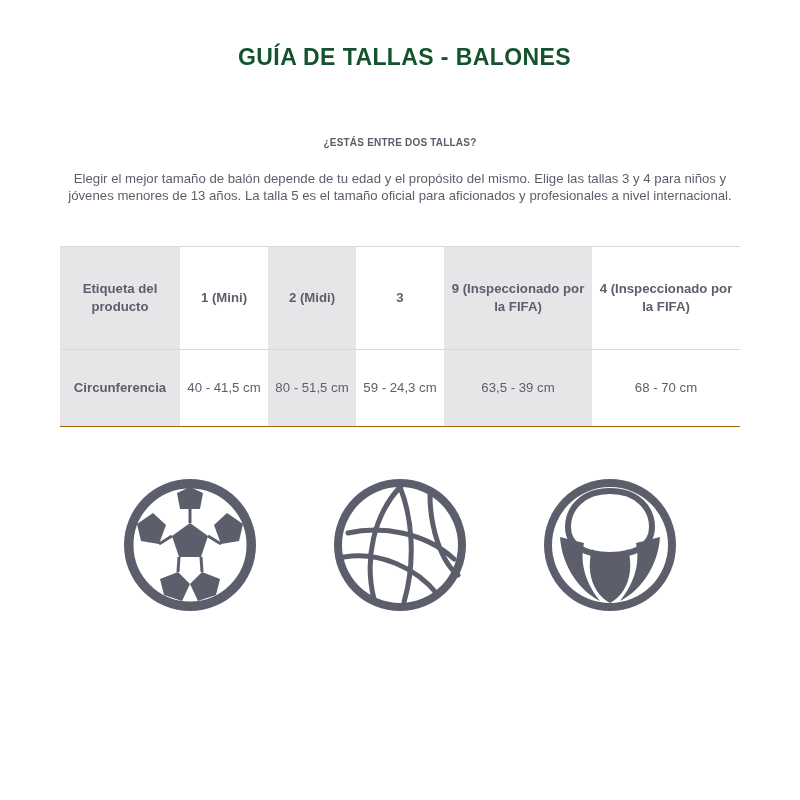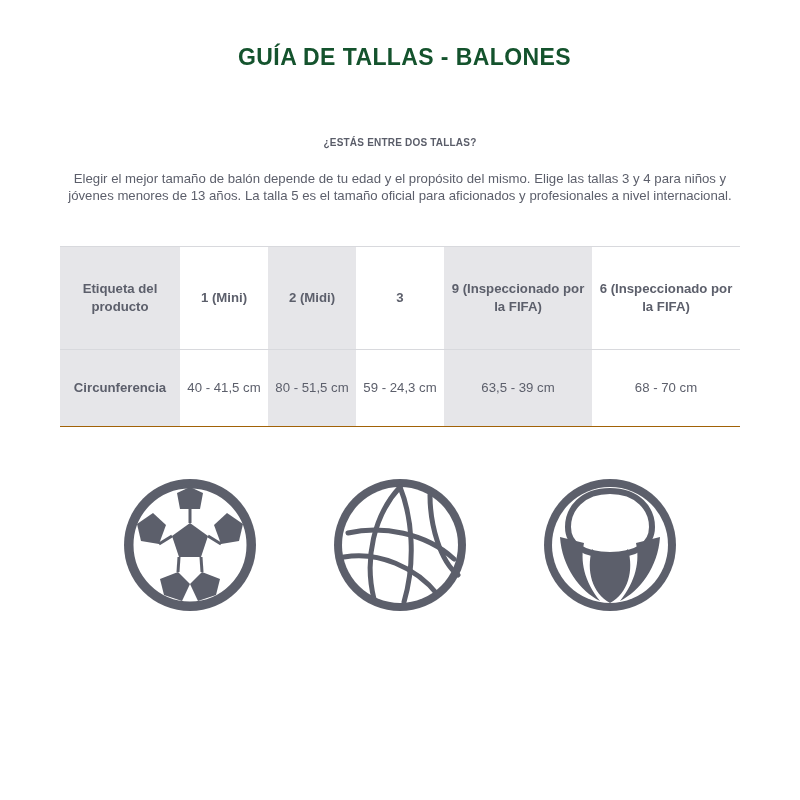--- a/index.html
+++ b/index.html
@@ -111,21 +111,21 @@
         <col style="width:148px">
         <col style="width:148px">
       </colgroup>
       <tbody>
         <tr class="row-head">
           <td class="shaded label-cell">Etiqueta del producto</td>
           <td>1 (Mini)</td>
           <td class="shaded">2 (Midi)</td>
           <td>3</td>
           <td class="shaded">9 (Inspeccionado por la FIFA)</td>
-          <td>6 (Inspeccionado por la FIFA)</td>
+          <td>4 (Inspeccionado por la FIFA)</td>
         </tr>
         <tr class="row-body">
           <td class="shaded label-cell">Circunferencia</td>
           <td>40 - 41,5 cm</td>
           <td class="shaded">80 - 51,5 cm</td>
           <td>59 - 24,3 cm</td>
           <td class="shaded">63,5 - 39 cm</td>
           <td>68 - 70 cm</td>
         </tr>
       </tbody>

